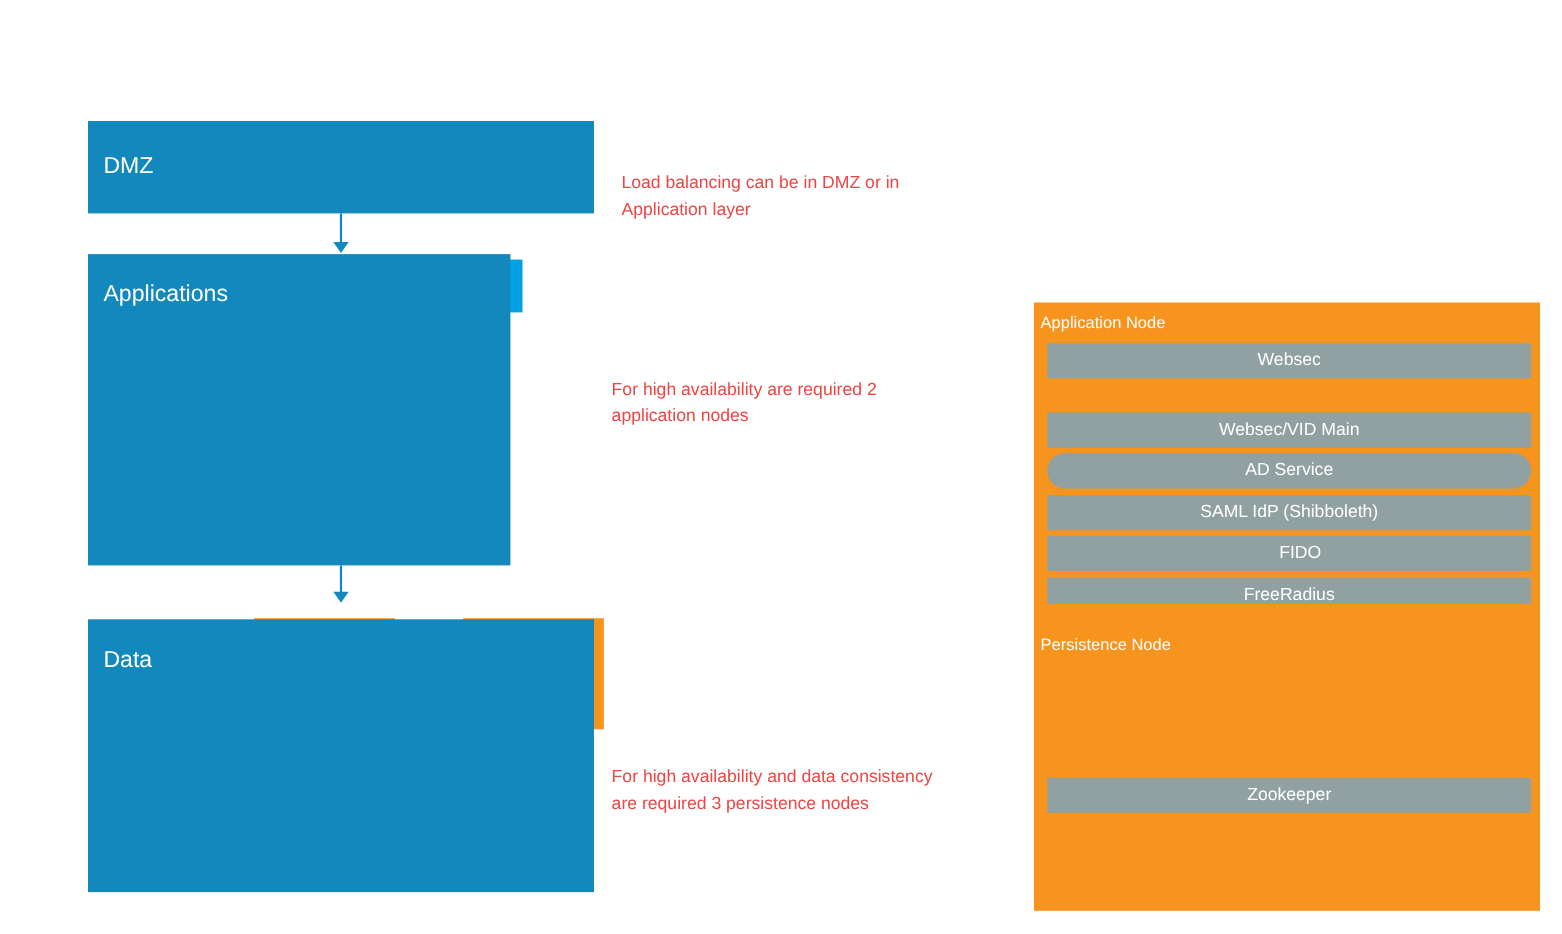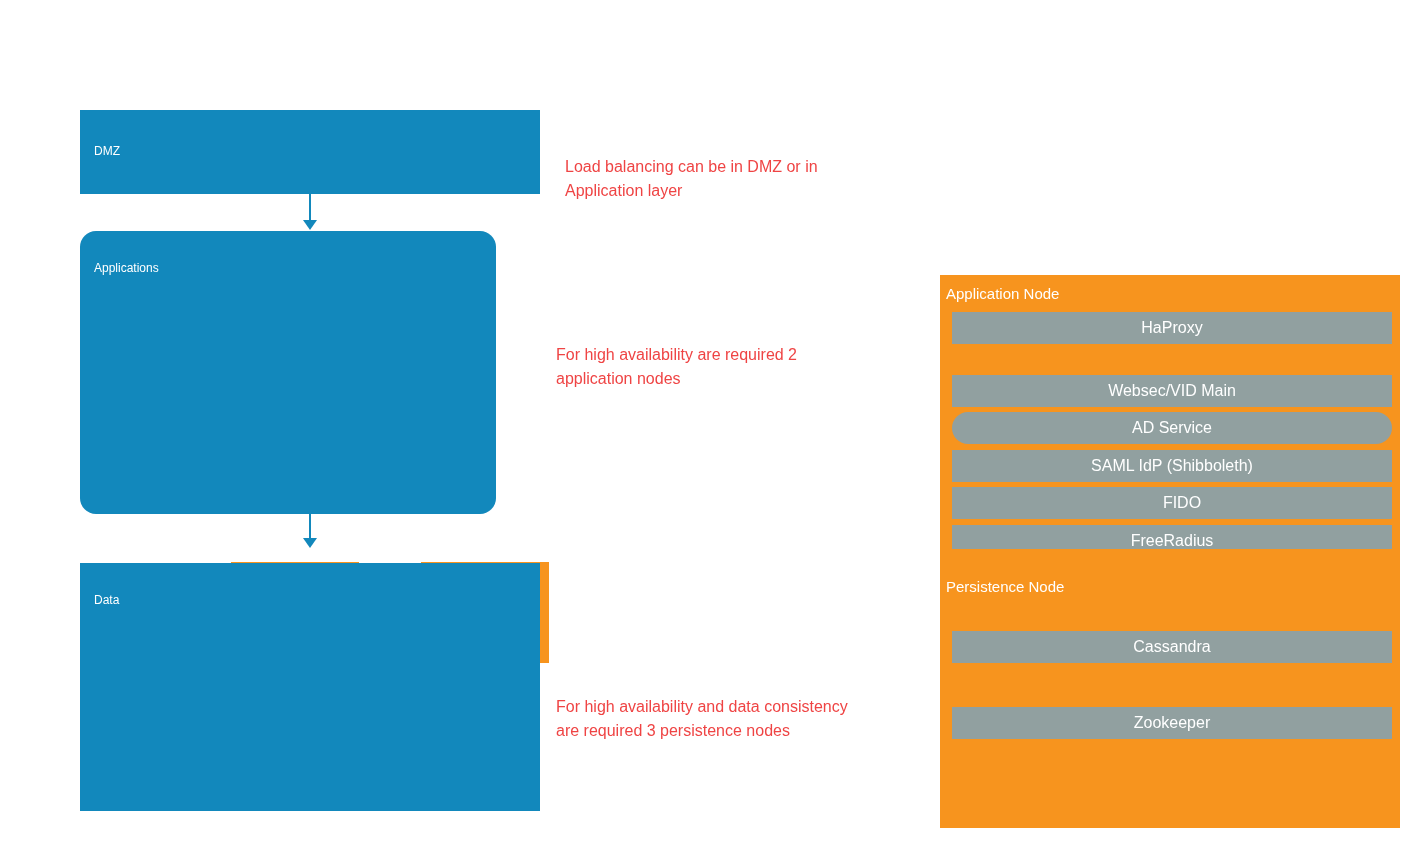--- a/index.html
+++ b/index.html
@@ -24,29 +24,29 @@
 
   
   .zone {
     position: absolute;
     background: #1288bc;
     box-sizing: border-box;
   }
   .zone-label {
     position: absolute;
     color: #ffffff;
-    font-size: 12px;
+    font-size: 21px;
     line-height: 20px;
     white-space: nowrap;
   }
 
   #zone-dmz         { left: 80px;  top: 110px; width: 460px; height: 84px; }
   #zone-dmz .zone-label   { left: 14px; top: 31px; }
 
-  #zone-applications { left: 80px; top: 231px; width: 416px; height: 283px; border-radius: 16px; }
+  #zone-applications { left: 80px; top: 231px; width: 384px; height: 283px; }
   #zone-applications .zone-label { left: 14px; top: 27px; }
 
   #zone-data        { left: 80px;  top: 563px; width: 460px; height: 248px; }
   #zone-data .zone-label  { left: 14px; top: 27px; }
 
   
   .node-box {
     position: absolute;
     background: #f7941e;
     color: #000000;
@@ -190,21 +190,21 @@
   </div>
 
   <div class="note" id="note-load-balancing">Load balancing can be in DMZ or in Application layer</div>
   <div class="note" id="note-application-ha">For high availability are required 2 application nodes</div>
   <div class="note" id="note-persistence-ha">For high availability and data consistency are required 3 persistence nodes</div>
 
   <div class="node-panel" id="panel-application-node">
     <div class="node-panel-label">Application Node</div>
 
     <div class="service-bar" style="top:37px;">
-      <span>HaProxy</span>
+      <span>Websec</span>
     </div>
     <div class="service-bar" style="top:100px;">
       <span>Websec/VID Main</span>
     </div>
     <div class="service-bar" style="top:137px;border-radius:16px;">
       <span>AD Service</span>
     </div>
     <div class="service-bar" style="top:175px;">
       <span>SAML IdP (Shibboleth)</span>
     </div>
@@ -212,21 +212,18 @@
       <span>FIDO</span>
     </div>
     <div class="service-bar" style="top:250px;">
       <span>FreeRadius</span>
     </div>
   </div>
 
   <div class="node-panel" id="panel-persistence-node">
     <div class="node-panel-label">Persistence Node</div>
 
-    <div class="service-bar" style="top:82px;">
-      <span>Cassandra</span>
-    </div>
     <div class="service-bar" style="top:158px;">
       <span>Zookeeper</span>
     </div>
   </div>
 
 </div>
 
 </body></html>

